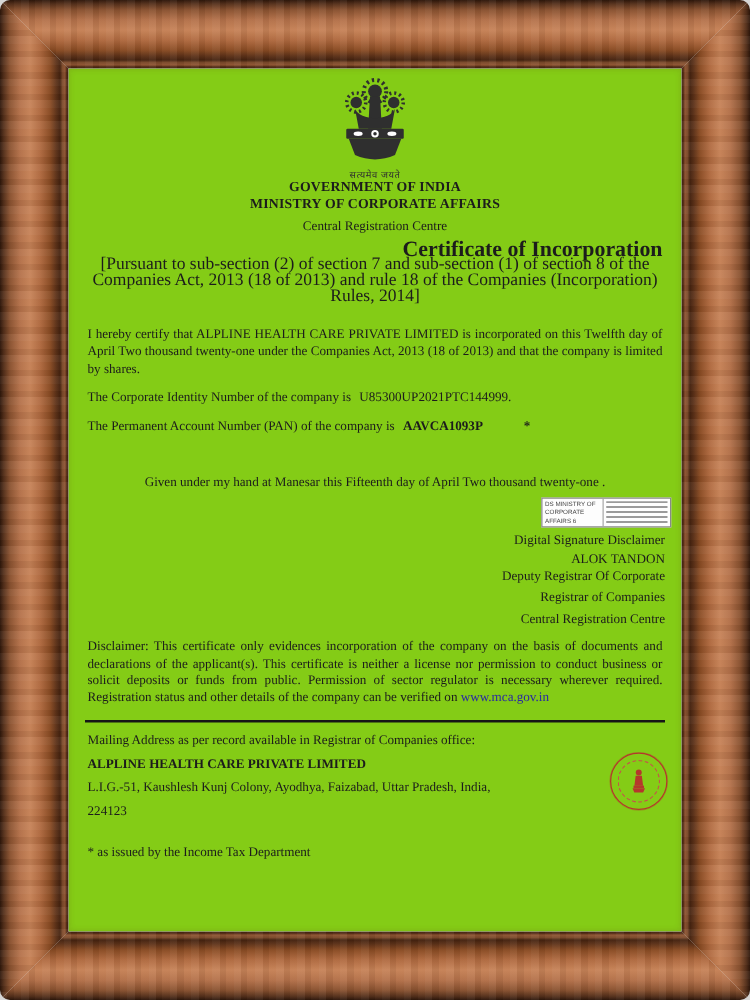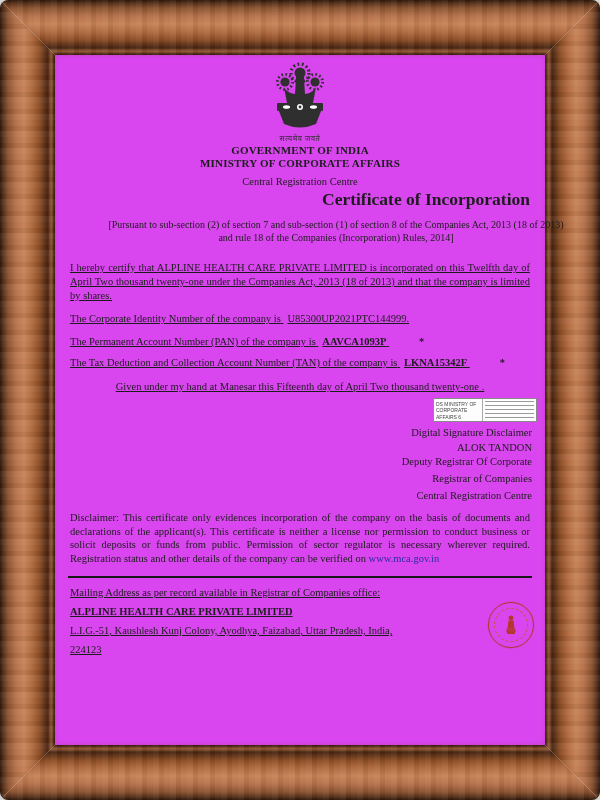--- a/index.html
+++ b/index.html
@@ -28,34 +28,34 @@
       repeating-linear-gradient(0deg, rgba(255,255,255,.05) 0 6px, rgba(0,0,0,.05) 6px 11px, rgba(255,255,255,.02) 11px 17px),
       linear-gradient(to right,#2e170b 0,#55301b 3px,#8a5230 8px,#b4714a 16px,#c68257 24px,#b06a40 32px,#8a4c24 40px,#5c3118 45px,#452310 48px,#7c4a2b 50px,#8f5532 52px,#5e3119 53px,#371c0d 55px);
     clip-path:polygon(0 0,100% 55px,100% calc(100% - 55px),0 100%);}
   .fs-right{right:0;
     background:
       repeating-linear-gradient(0deg, rgba(255,255,255,.05) 0 6px, rgba(0,0,0,.05) 6px 11px, rgba(255,255,255,.02) 11px 17px),
       linear-gradient(to left,#2e170b 0,#55301b 3px,#8a5230 8px,#b4714a 16px,#c68257 24px,#b06a40 32px,#8a4c24 40px,#5c3118 45px,#452310 48px,#7c4a2b 50px,#8f5532 52px,#5e3119 53px,#371c0d 55px);
     clip-path:polygon(0 55px,100% 0,100% 100%,0 calc(100% - 55px));}
 
   
-  .paper{position:absolute;left:55px;top:55px;width:490px;height:690px;background:#d946ef;
+  .paper{position:absolute;left:55px;top:55px;width:490px;height:690px;background:#84cc16;
     box-shadow:inset 0 0 5px rgba(90,45,20,.18);color:#1c1c1c;}
   .abs{position:absolute;left:15px;width:460px;}
   .center{text-align:center;}
-  .small{font-size:10.5px;line-height:14px;text-decoration:underline;}
+  .small{font-size:10.5px;line-height:14px;}
 
   
   .emblem-wrap{top:6px;left:0;width:100%;text-align:center;}
   .motto{font-size:7.5px;color:#2f2f2f;letter-spacing:.5px;margin-top:-2px;}
   .gov-line{top:89px;font-size:11px;font-weight:bold;letter-spacing:.2px;}
   .min-line{top:102px;font-size:11px;font-weight:bold;letter-spacing:.2px;}
   .crc-line{top:121px;font-size:10.5px;}
   .title-line{top:134px;font-size:17.5px;font-weight:bold;text-align:right;}
-  .pursuant{top:163px;font-size:10px;line-height:13px;margin-left:36px;}
+  .pursuant{top:150px;font-size:14px;line-height:13px;}
 
   
   .certify{top:206px;text-align:justify;}
   .cin{top:257px;} .pan{top:280px;} .tan{top:301px;} .given{top:325px;text-align:center;}
   .val-b{font-weight:bold;}
   .star{display:inline-block;margin-left:30px;font-weight:bold;}
   .gapL{margin-left:4px;text-align:center;}
 
   
   .stamp{top:343px;left:auto;right:8px;width:102px;height:22px;border:1px solid #8a8a8a;
@@ -133,25 +133,20 @@
       <span>The Corporate Identity Number of the company is</span>
       <span class="gapL">U85300UP2021PTC144999.</span>
     </div>
 
     <div class="abs small pan">
       <span>The Permanent Account Number (PAN) of the company is</span>
       <span class="val-b gapL">AAVCA1093P</span>
       <span class="star">*</span>
     </div>
 
-    <div class="abs small tan">
-      <span>The Tax Deduction and Collection Account Number (TAN) of the company is</span>
-      <span class="val-b gapL">LKNA15342F</span>
-      <span class="star">*</span>
-    </div>
 
     <div class="abs small given">Given under my hand at Manesar this Fifteenth day of April Two thousand twenty-one .</div>
 
     <div class="abs stamp">
       <div class="stamp-left">DS MINISTRY OF CORPORATE AFFAIRS 6</div>
       <div class="stamp-right"></div>
     </div>
 
     <div class="abs sig">
       <div class="s1">Digital Signature Disclaimer</div>
@@ -178,15 +173,16 @@
           <g fill="#b5372c">
             <circle cx="7" cy="3" r="2.4"></circle>
             <path d="M4.5,5.5 h5 l1,8 h-7 z"></path>
             <rect x="2.8" y="13.5" width="8.4" height="2"></rect>
             <path d="M2,15.5 h10 l-1.5,3.5 h-7 z"></path>
           </g>
         </svg>
       </div>
     </div>
 
+    <div class="abs small footnote">* as issued by the Income Tax Department</div>
 
   </div>
 </div>
 
 </body></html>

